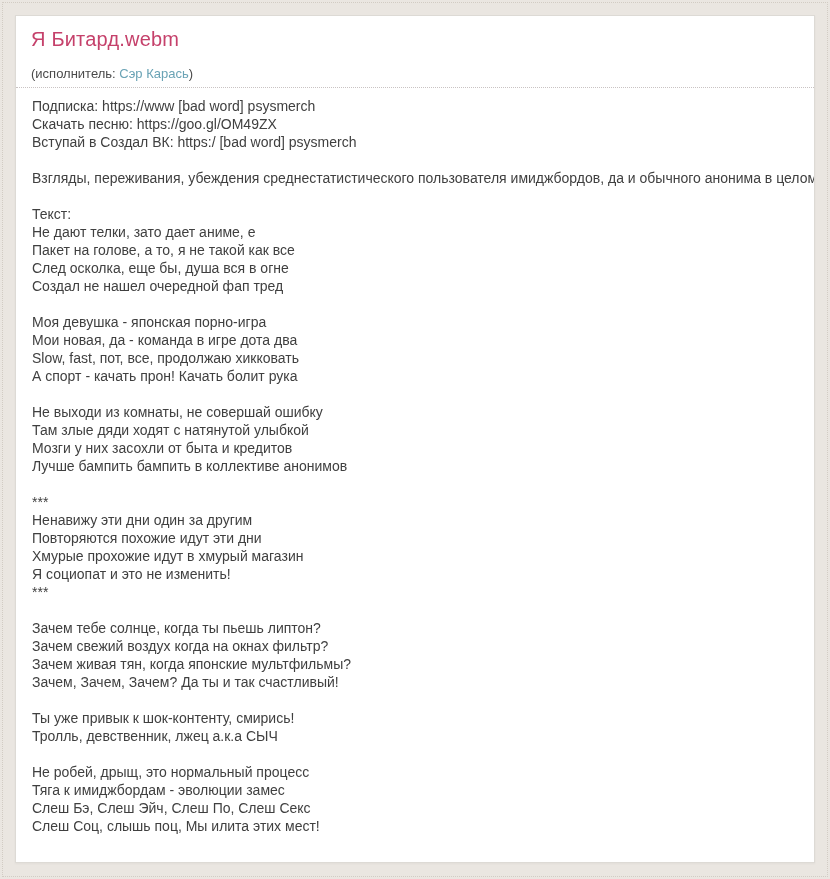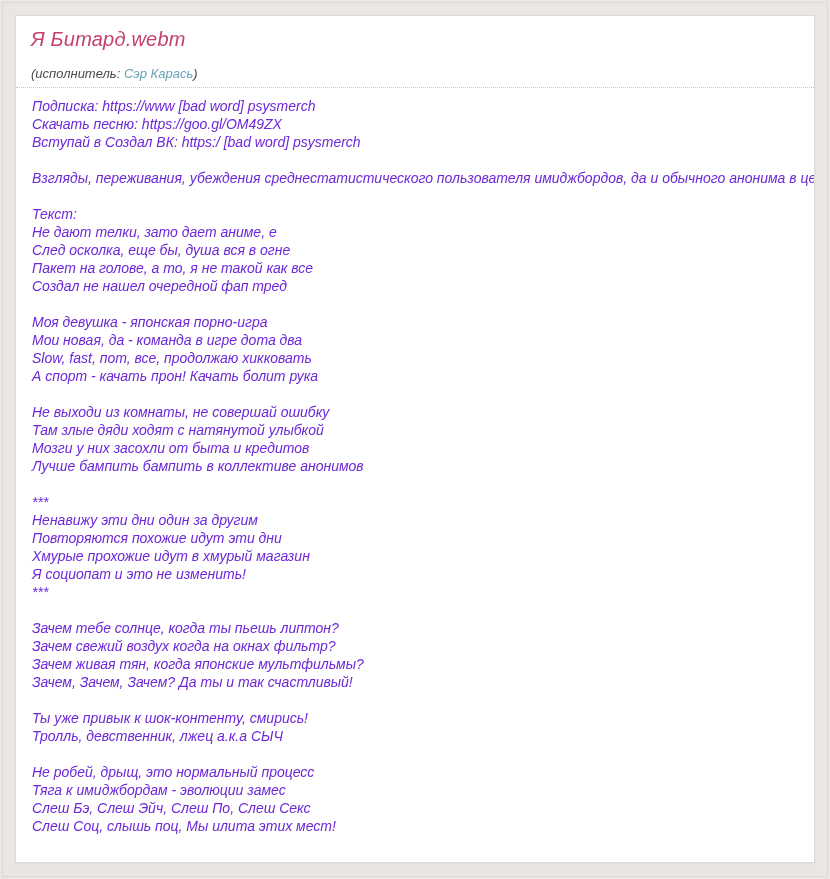--- a/index.html
+++ b/index.html
@@ -27,21 +27,20 @@
   .card {
     position: absolute;
     left: 15px;
     top: 15px;
     width: 800px;
     height: 848px;
     background: #ffffff;
     border: 1px solid #dddad5;
     box-shadow: 0 1px 2px rgba(0,0,0,0.04);
     overflow: hidden;
-    font-style: italic;
   }
 
   .header {
     padding: 11px 15px 0 15px;
   }
 
   .song-title {
     font-size: 20px;
     font-weight: 400;
     color: #c5416b;
@@ -63,21 +62,21 @@
   }
 
   .dotted-sep {
     border-bottom: 1px dotted #c9c3c3;
     margin-top: 5px;
   }
 
   .lyrics {
     padding: 9px 15px 0 16px;
     font-size: 14px;
-    color: #6d28d9;
+    color: #404040;
   }
 
   .line {
     min-height: 18px;
     line-height: 18px;
     white-space: nowrap;
   }
 </style>
 </head>
 <body>
@@ -92,22 +91,22 @@
   <div class="dotted-sep"></div>
   <div class="lyrics" id="lyrics">
       <div class="line">Подписка: https://www [bad word] psysmerch</div>
       <div class="line">Скачать песню: https://goo.gl/OM49ZX</div>
       <div class="line">Вступай в Создал ВК: https:/ [bad word] psysmerch</div>
       <div class="line"></div>
       <div class="line">Взгляды, переживания, убеждения среднестатистического пользователя имиджбордов, да и обычного анонима в целом ~</div>
       <div class="line"></div>
       <div class="line">Текст:</div>
       <div class="line">Не дают телки, зато дает аниме, е</div>
+      <div class="line">Пакет на голове, а то, я не такой как все</div>
       <div class="line">След осколка, еще бы, душа вся в огне</div>
-      <div class="line">Пакет на голове, а то, я не такой как все</div>
       <div class="line">Создал не нашел очередной фап тред</div>
       <div class="line"></div>
       <div class="line">Моя девушка - японская порно-игра</div>
       <div class="line">Мои новая, да - команда в игре дота два</div>
       <div class="line">Slow, fast, пот, все, продолжаю хикковать</div>
       <div class="line">А спорт - качать прон! Качать болит рука</div>
       <div class="line"></div>
       <div class="line">Не выходи из комнаты, не совершай ошибку</div>
       <div class="line">Там злые дяди ходят с натянутой улыбкой</div>
       <div class="line">Мозги у них засохли от быта и кредитов</div>

